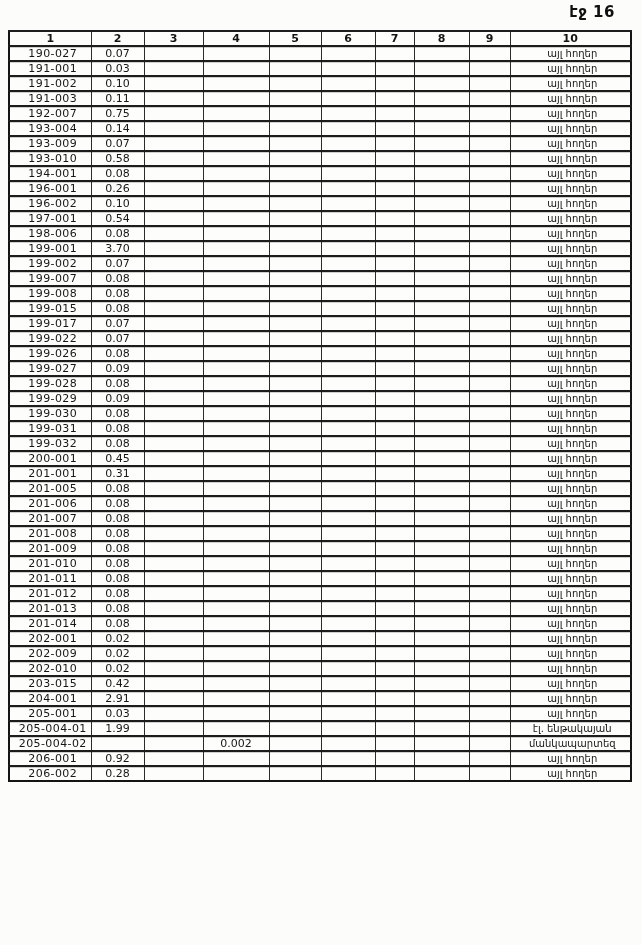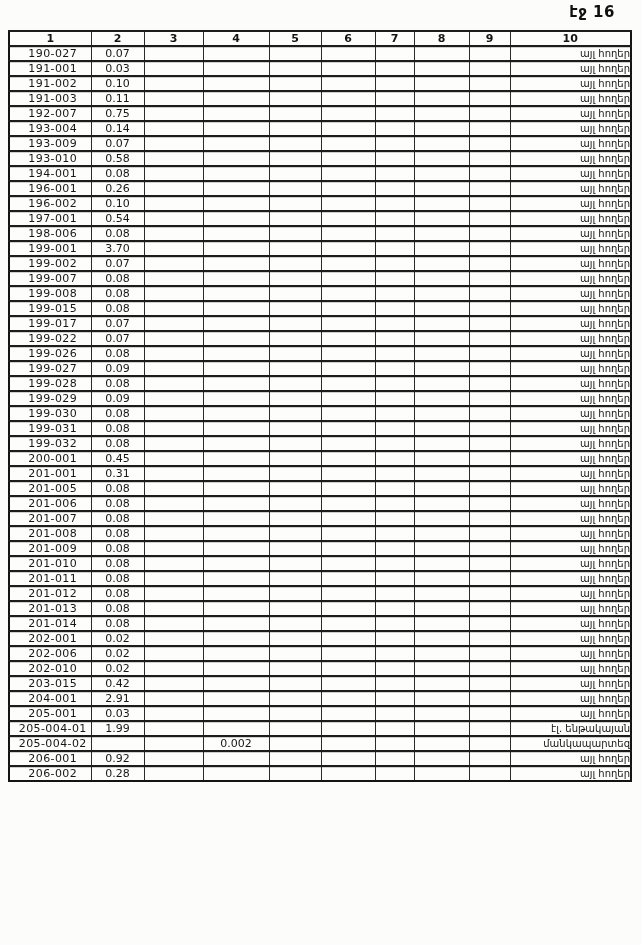--- a/index.html
+++ b/index.html
@@ -51,21 +51,21 @@
     
     box-shadow: inset 0 1px 0 rgba(120,120,120,0.35);
   }
   td.c-code {
     text-align:center;
     padding-left:5px;
     letter-spacing:0.4px;
   }
   td.c-num { text-align:center; }
   td.c-type {
-    text-align:right;
+    text-align:center;
     padding-left:4px;
     font-size:10px;
   }
   
   col.w1  { width:82px; }
   col.w2  { width:53px; }
   col.w3  { width:59px; }
   col.w4  { width:66px; }
   col.w5  { width:52px; }
   col.w6  { width:54px; }
@@ -581,21 +581,21 @@
         <td></td>
         <td class="c-num"></td>
         <td></td>
         <td></td>
         <td></td>
         <td></td>
         <td></td>
         <td class="c-type">այլ հողեր</td>
       </tr>
       <tr>
-        <td class="c-code">202-006</td>
+        <td class="c-code">202-009</td>
         <td class="c-num">0.02</td>
         <td></td>
         <td class="c-num"></td>
         <td></td>
         <td></td>
         <td></td>
         <td></td>
         <td></td>
         <td class="c-type">այլ հողեր</td>
       </tr>

